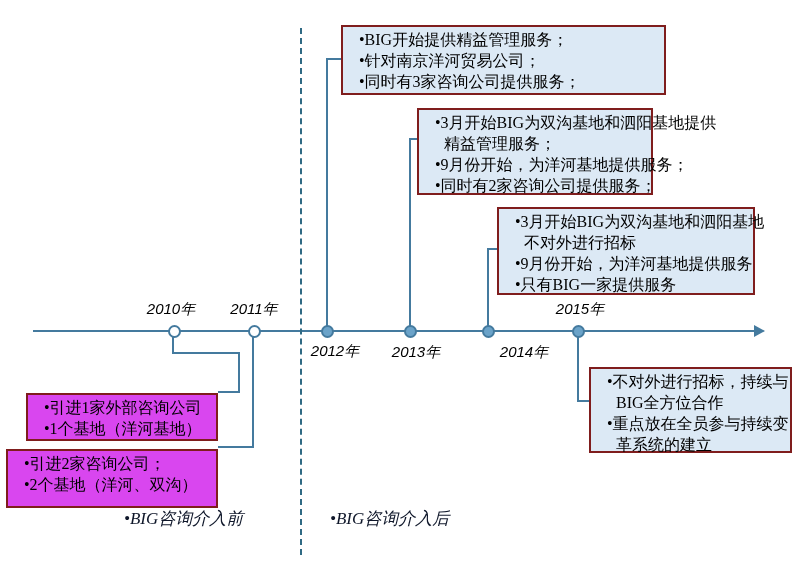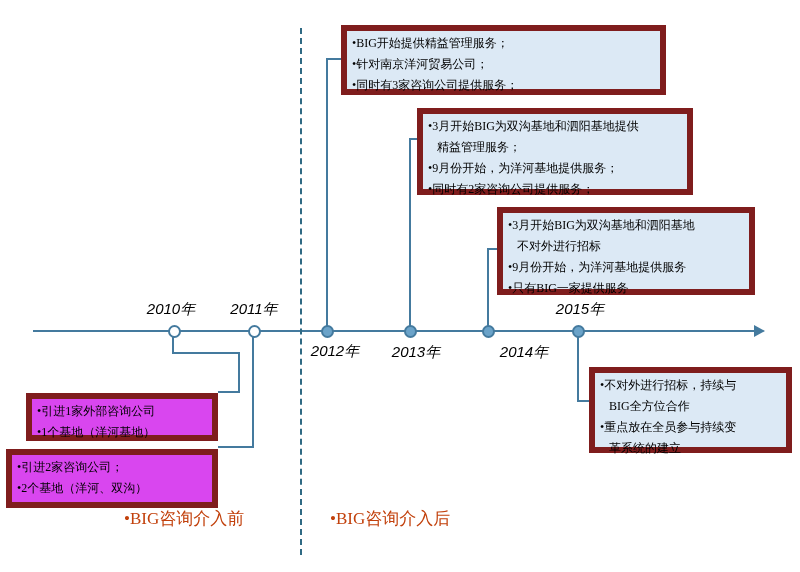--- a/index.html
+++ b/index.html
@@ -16,28 +16,28 @@
   
   .seg{position:absolute;background:#447a9e;}
   
   .dot{position:absolute;width:9px;height:9px;border-radius:50%;border:2px solid #447a9e;}
   .dot.filled{background:#6ba3c9;}
   .dot.hollow{background:#ffffff;}
   
   .year{position:absolute;transform:translateX(-50%);font-size:15px;white-space:nowrap;
     font-family:"Liberation Sans","DejaVu Sans",sans-serif;color:#000;font-style:italic;}
   
-  .box{position:absolute;box-sizing:border-box;border:6px solid #7f1d1d;
-    padding:2px 5px;font-size:12px;line-height:21px;white-space:nowrap;}
+  .box{position:absolute;box-sizing:border-box;border:2px solid #7f1d1d;
+    padding:2px 16px;font-size:16px;line-height:21px;white-space:nowrap;}
   .box.filled{background:#dce9f5;}
   .box.plain{background:#d946ef;margin-top:23px;}
   .box .line{white-space:nowrap;}
   .box .line.cont{padding-left:9px;}
   
-  .footer-label{position:absolute;font-size:17px;white-space:nowrap;color:#c2410c;}
+  .footer-label{position:absolute;font-size:17px;white-space:nowrap;color:#0f172a;font-style:italic;}
 </style>
 </head>
 <body>
 
 <div class="canvas">
 
   <div class="axis"></div>
   <div class="arrowhead"></div>
 
   <div class="divider"></div>
@@ -74,21 +74,21 @@
   <span class="year" style="left:335px;top:342px;">2012年</span>
   <span class="year" style="left:416px;top:343px;">2013年</span>
   <span class="year" style="left:488px;top:343px;margin-left:36px;">2014年</span>
   <span class="year" style="left:580px;top:300px;">2015年</span>
 
   <div class="box filled" style="left:341px;top:25px;width:325px;height:70px;">
       <div class="line">•BIG开始提供精益管理服务；</div>
       <div class="line">•针对南京洋河贸易公司；</div>
       <div class="line">•同时有3家咨询公司提供服务；</div>
     </div>
-  <div class="box filled" style="left:417px;top:108px;width:276px;height:87px;">
+  <div class="box filled" style="left:417px;top:108px;width:236px;height:87px;">
       <div class="line">•3月开始BIG为双沟基地和泗阳基地提供</div>
       <div class="line cont">精益管理服务；</div>
       <div class="line">•9月份开始，为洋河基地提供服务；</div>
       <div class="line">•同时有2家咨询公司提供服务；</div>
     </div>
   <div class="box filled" style="left:497px;top:207px;width:258px;height:88px;">
       <div class="line">•3月开始BIG为双沟基地和泗阳基地</div>
       <div class="line cont">不对外进行招标</div>
       <div class="line">•9月份开始，为洋河基地提供服务</div>
       <div class="line">•只有BIG一家提供服务</div>

